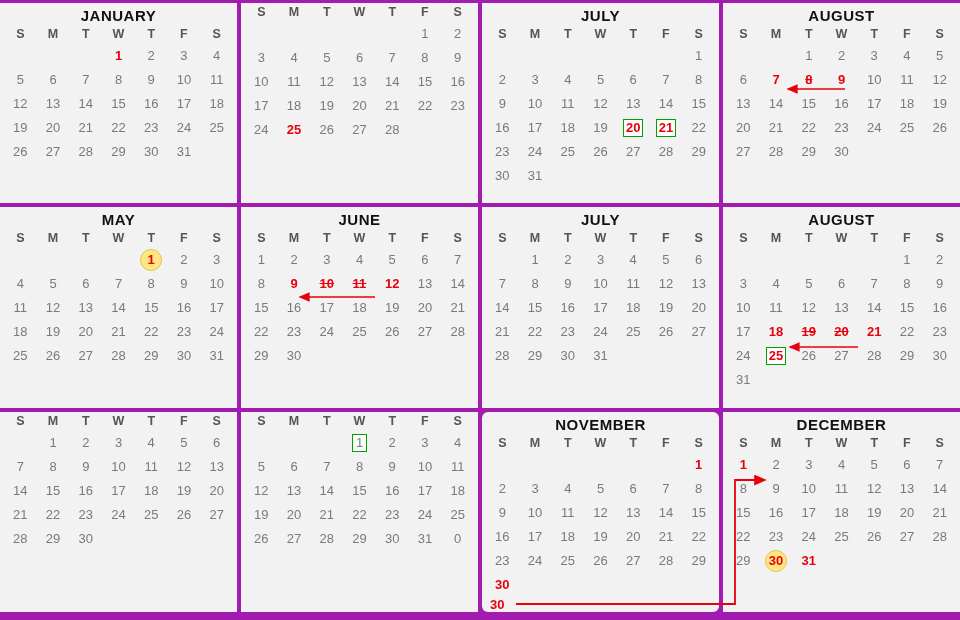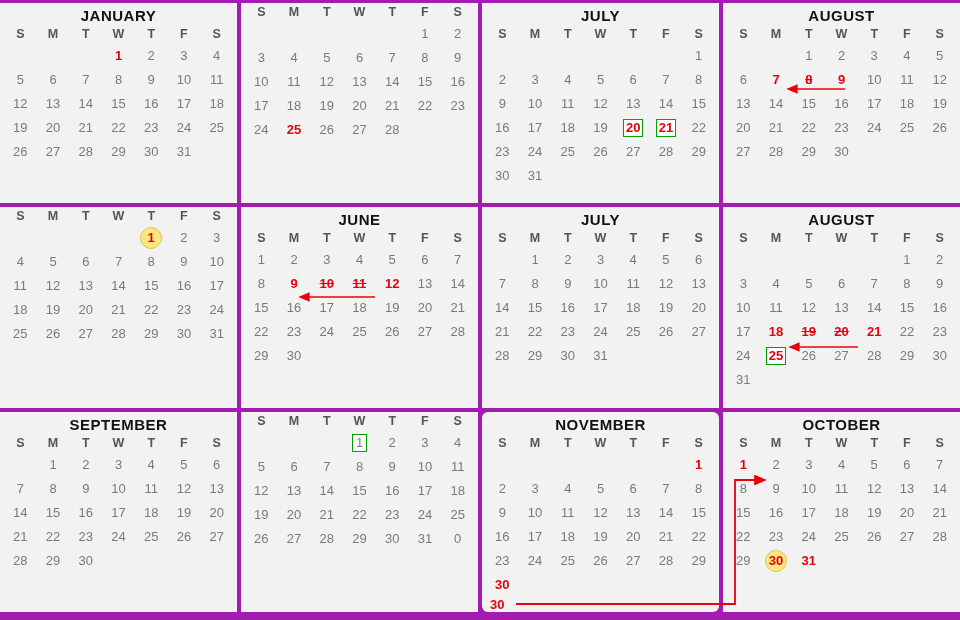--- a/index.html
+++ b/index.html
@@ -543,20 +543,21 @@
         </div>
         <div class="day">
           <span class="num">29</span>
         </div>
         <div class="day">
           <span class="num">30</span>
         </div>
       </div>
     </div>
     <div class="month">
+      <div class="month-title">MAY</div>
       <div class="dow-row">
         <div>S</div>
         <div>M</div>
         <div>T</div>
         <div>W</div>
         <div>T</div>
         <div>F</div>
         <div>S</div>
       </div>
       <div class="days">
@@ -977,21 +978,20 @@
         </div>
         <div class="day">
           <span class="num">30</span>
         </div>
         <div class="day">
           <span class="num">31</span>
         </div>
       </div>
     </div>
     <div class="month">
-      <div class="month-title">SEPTEMBER</div>
       <div class="dow-row">
         <div>S</div>
         <div>M</div>
         <div>T</div>
         <div>W</div>
         <div>T</div>
         <div>F</div>
         <div>S</div>
       </div>
       <div class="days">
@@ -1305,21 +1305,21 @@
         <div class="day">
           <span class="num">29</span>
         </div>
         <div class="day holiday">
           <span class="num">30</span>
         </div>
       </div>
       <div style="position: absolute; left: 8px; bottom: 0px; color: rgb(232, 0, 13); font-weight: bold; font-size: 13px;">30</div>
     </div>
     <div class="month">
-      <div class="month-title">OCTOBER</div>
+      <div class="month-title">DECEMBER</div>
       <div class="dow-row">
         <div>S</div>
         <div>M</div>
         <div>T</div>
         <div>W</div>
         <div>T</div>
         <div>F</div>
         <div>S</div>
       </div>
       <div class="days">

